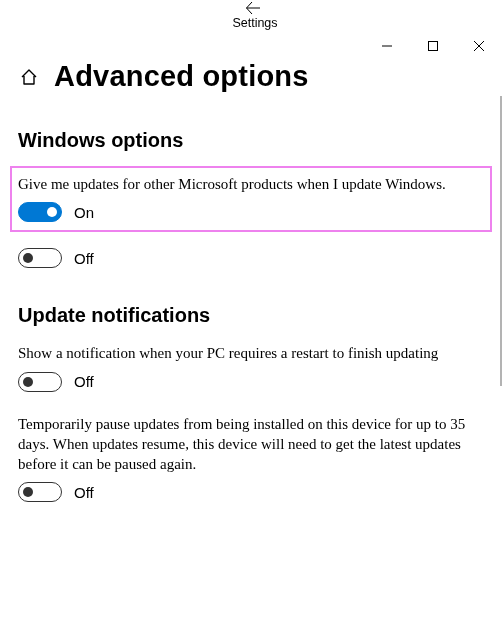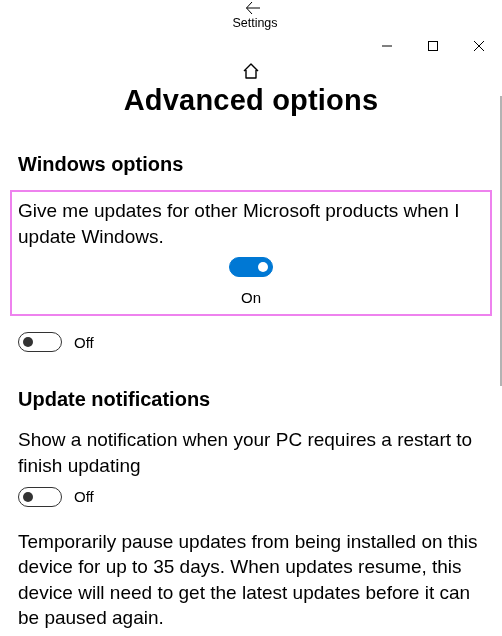--- a/index.html
+++ b/index.html
@@ -39,43 +39,43 @@
     position: absolute;
     top: 32px; bottom: 0; left: 0; right: 0;
     overflow-y: hidden;
   }
   .content {
     padding: 20px 18px 0 18px;
   }
   .pagetitle-row {
     display: flex;
     align-items: center;
-    gap: 2px;
+    gap: 14px;
     margin-top: 8px;
-    flex-direction: column;
   }
   .home-icon {
     width: 22px; height: 22px;
     display: flex; align-items: center; justify-content: center;
   }
   h1.pagetitle {
     font-size: 29px;
     font-weight: 600;
     margin: 0;
     letter-spacing: 0.2px;
   }
   h2.section {
     font-size: 20px;
     font-weight: 600;
     margin: 36px 0 16px 0;
   }
   .desc {
-    font-size: 19px;
+    font-size: 15px;
     line-height: 1.35;
     margin: 0 0 8px 0;
+    font-family: Liberation Serif, serif;
   }
   .toggle-row {
     display: flex;
     align-items: center;
     gap: 12px;
     margin-bottom: 22px;
   }
   .toggle {
     width: 44px; height: 20px;
     border-radius: 10px;
@@ -98,21 +98,21 @@
   .toggle.on .knob {
     background: #fff;
     left: auto; right: 4px;
   }
   .toggle-label { font-size: 15px; }
   .highlight {
     border: 2px solid #ee82ee;
     padding: 6px 6px 6px 6px;
     margin: -2px -8px 16px -8px;
   }
-  .highlight .toggle-row { margin-bottom: 2px; flex-direction: column; }
+  .highlight .toggle-row { margin-bottom: 2px; }
   .setting-block { margin-bottom: 4px; }
   .scroll-indicator {
     position: absolute;
     top: 96px; right: 0;
     width: 2px; height: 290px;
     background: #b3b3b3;
   }
 </style>
 </head>
 <body>

